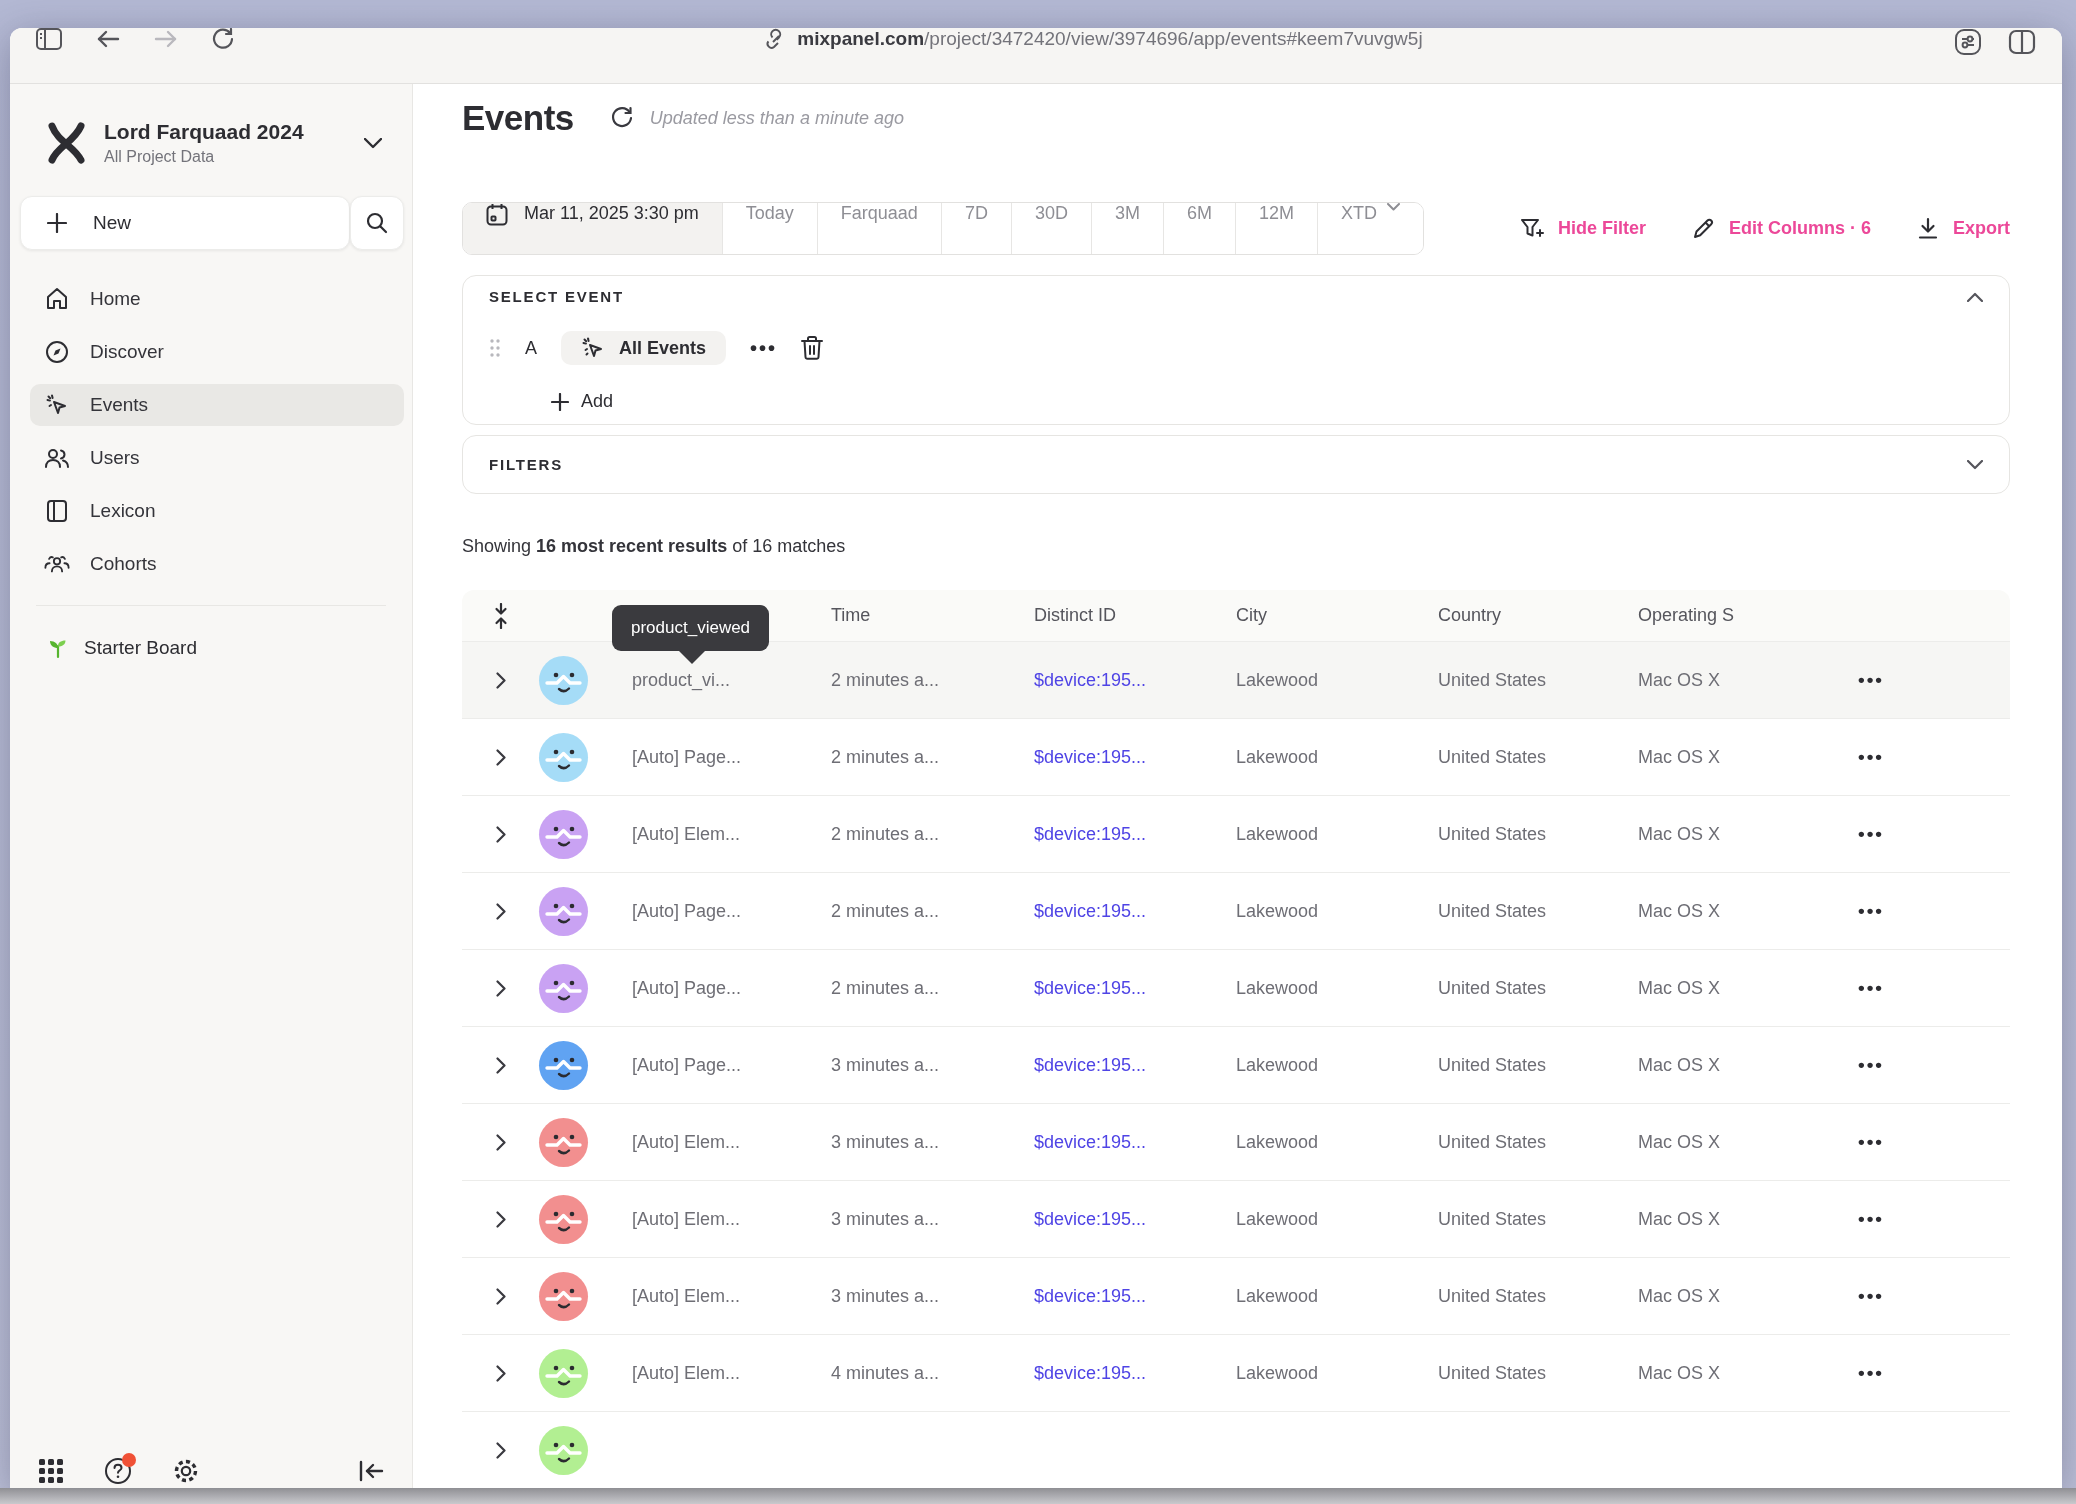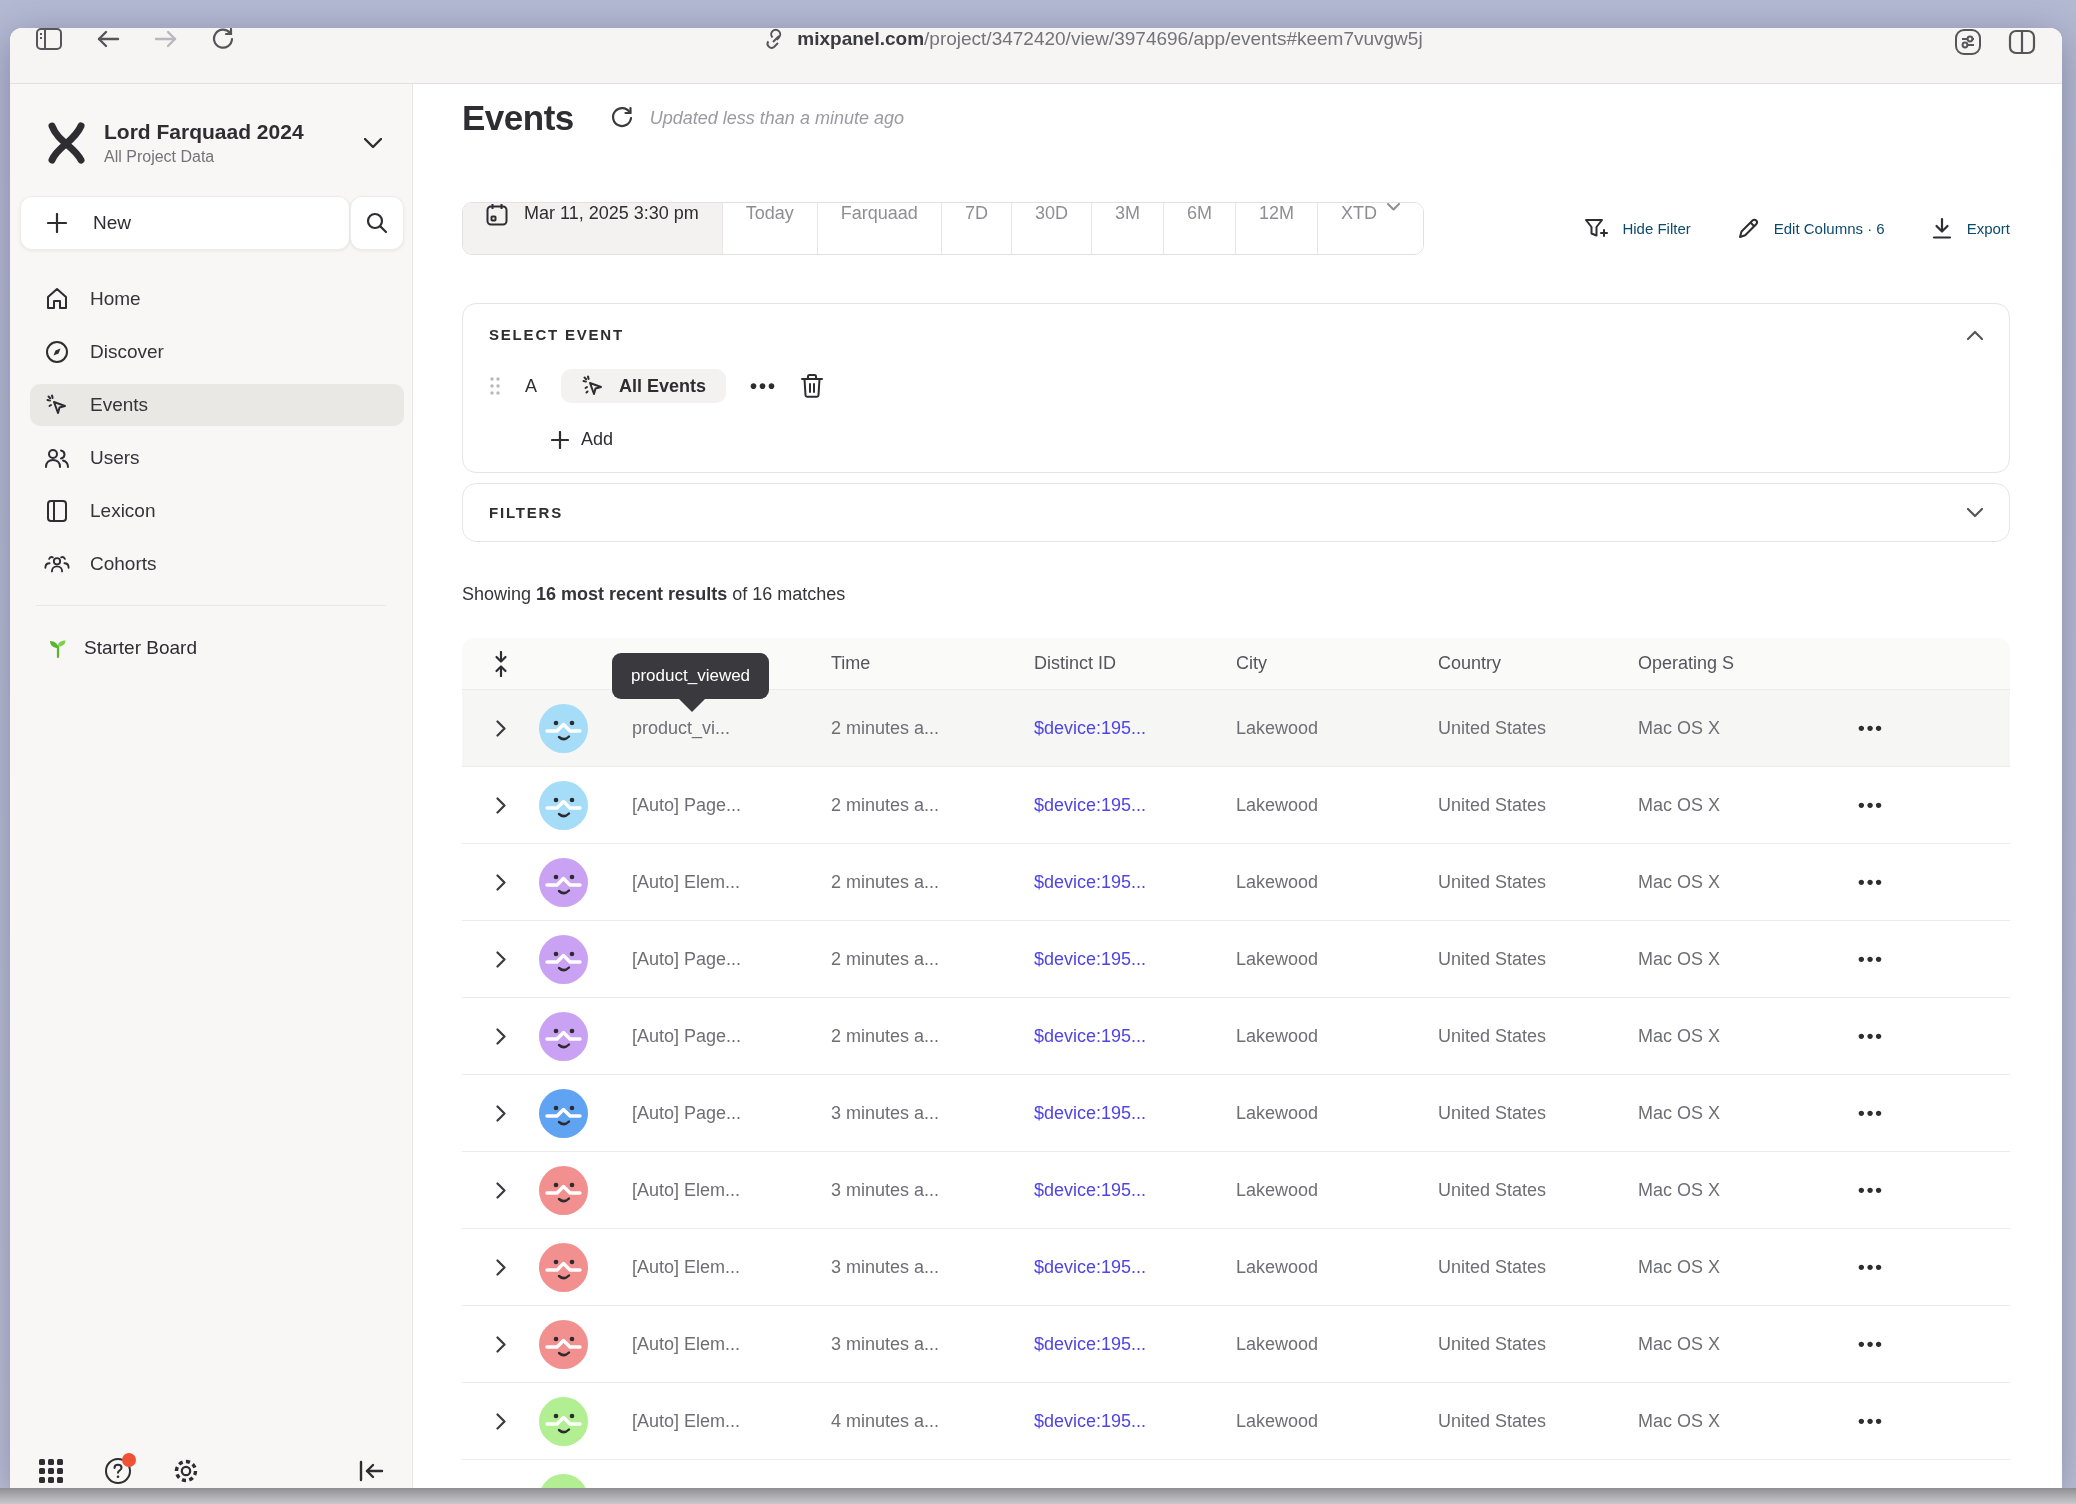--- a/index.html
+++ b/index.html
@@ -63,23 +63,23 @@
   .updated-wrap { display:flex; align-items:center; gap:16px; color:#9a9aa1; }
   .updated-text { font-size:18px; color:#9a9aa1;font-style:italic; }
 
   .toolbar-row { margin-top:64px; display:flex; align-items:center; justify-content:space-between; }
   .seg-control { display:inline-flex; border:1px solid #e2e1df; border-radius:10px; overflow:hidden; height:53px; }
   .seg { display:flex; padding:0 23px; font-size:18px; color:#8e8e94;
     border-left:1px solid #e7e6e4; cursor:pointer; background:#fff; gap:10px; }
   .seg:first-child { border-left:none; }
   .seg.selected { background:#f3f2f0; color:#2d2d32; font-weight:500; gap:16px; }
   .right-actions { display:flex; align-items:center; gap:46px; }
-  .action { display:flex; align-items:center; gap:14px; font-size:15px; font-weight:400; color:#0c4a6e; cursor:pointer; }
-
-  .card { border:1px solid #e6e5e2; border-radius:14px; margin-top:48px; padding:22px 26px; position:relative; }
+  .action { display:flex; align-items:center; gap:14px; font-size:18px; font-weight:700; color:#ec4899; cursor:pointer; }
+
+  .card { border:1px solid #e6e5e2; border-radius:14px; margin-top:20px; padding:12px 26px; position:relative; }
   .card-head { display:flex; align-items:center; justify-content:space-between; }
   .card-title { font-size:15px; font-weight:700; letter-spacing:1.8px; color:#2d2d32; }
   .event-row { display:flex; align-items:center; margin-top:26px; gap:24px; }
   .row-letter { font-size:18px; color:#2d2d32; }
   .event-chip { display:flex; align-items:center; gap:14px; background:#f3f2f0; border-radius:10px;
     height:34px; padding:0 20px; font-size:18px; font-weight:600; color:#2d2d32; cursor:pointer; }
   .more-dots { font-size:20px; color:#2d2d32; letter-spacing:2px; font-weight:700; cursor:pointer; }
   .add-row { display:flex; align-items:center; gap:12px; margin-top:26px; margin-left:62px;
     font-size:18px; font-weight:500; color:#2d2d32; cursor:pointer; }
   .filters-card { margin-top:10px; padding:20px 26px; }

